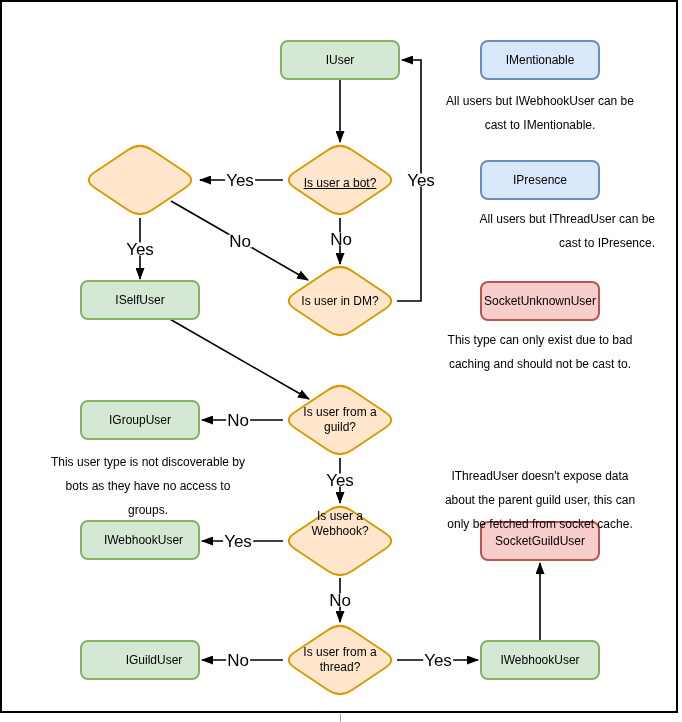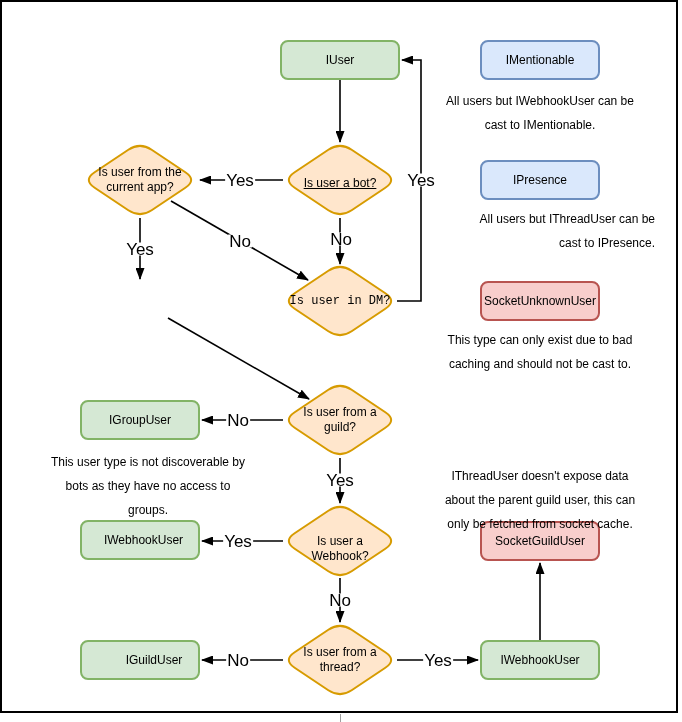--- a/index.html
+++ b/index.html
@@ -105,33 +105,32 @@
     <path class="diamond" d="M351.6487041207298 510.7658027471532 L385.3512958792702 533.2341972528468 Q397 541 385.3512958792702 548.7658027471532 L351.6487041207298 571.2341972528468 Q340 579 328.3512958792702 571.2341972528468 L294.6487041207298 548.7658027471532 Q283 541 294.6487041207298 533.2341972528468 L328.3512958792702 510.7658027471532 Q340 503 351.6487041207298 510.7658027471532 Z"></path>
     <path class="diamond" d="M351.6487041207298 629.7658027471532 L385.3512958792702 652.2341972528468 Q397 660 385.3512958792702 667.7658027471532 L351.6487041207298 690.2341972528468 Q340 698 328.3512958792702 690.2341972528468 L294.6487041207298 667.7658027471532 Q283 660 294.6487041207298 652.2341972528468 L328.3512958792702 629.7658027471532 Q340 622 351.6487041207298 629.7658027471532 Z"></path>
 
     <line class="page-tick" x1="340.5" y1="714" x2="340.5" y2="722"></line>
   </svg>
 
   <div class="node green" style="left:280px; top:40px;">IUser</div>
   <div class="node blue" style="left:480px; top:40px;">IMentionable</div>
   <div class="node blue" style="left:480px; top:160px;">IPresence</div>
   <div class="node red" style="left:480px; top:281px;">SocketUnknownUser</div>
+  <div class="node green" style="left:80px;  top:280px;">ISelfUser</div>
   <div class="node green" style="left:80px;  top:400px;">IGroupUser</div>
   <div class="node green" style="left:80px;  top:520px;padding-left:7px;">IWebhookUser</div>
   <div class="node green" style="left:80px;  top:640px;padding-left:28px;">IGuildUser</div>
   <div class="node red" style="left:480px; top:521px;">SocketGuildUser</div>
   <div class="node green" style="left:480px; top:640px;">IWebhookUser</div>
 
   <div class="diamond-label" style="left:285px; top:163px;text-decoration:underline;">Is user a bot?</div>
-  <div class="diamond-label" style="left:85px;  top:160px;">Is user from the
-current app?</div>
-  <div class="diamond-label" style="left:285px; top:281px;font-family:Liberation Mono, monospace;">Is user in DM?</div>
+  <div class="diamond-label" style="left:285px; top:281px;">Is user in DM?</div>
   <div class="diamond-label" style="left:285px; top:400px;">Is user from a
 guild?</div>
-  <div class="diamond-label" style="left:285px; top:529px;">Is user a
+  <div class="diamond-label" style="left:285px; top:504px;">Is user a
 Webhook?</div>
   <div class="diamond-label" style="left:285px; top:640px;">Is user from a
 thread?</div>
 
   <span class="edge-label" style="left:240px; top:180px;">Yes</span>
   <span class="edge-label" style="left:341px; top:239px;">No</span>
   <span class="edge-label" style="left:140px; top:249px;">Yes</span>
   <span class="edge-label" style="left:240px; top:241px;">No</span>
   <span class="edge-label" style="left:421px; top:180px;">Yes</span>
   <span class="edge-label" style="left:238px; top:420px;">No</span>

